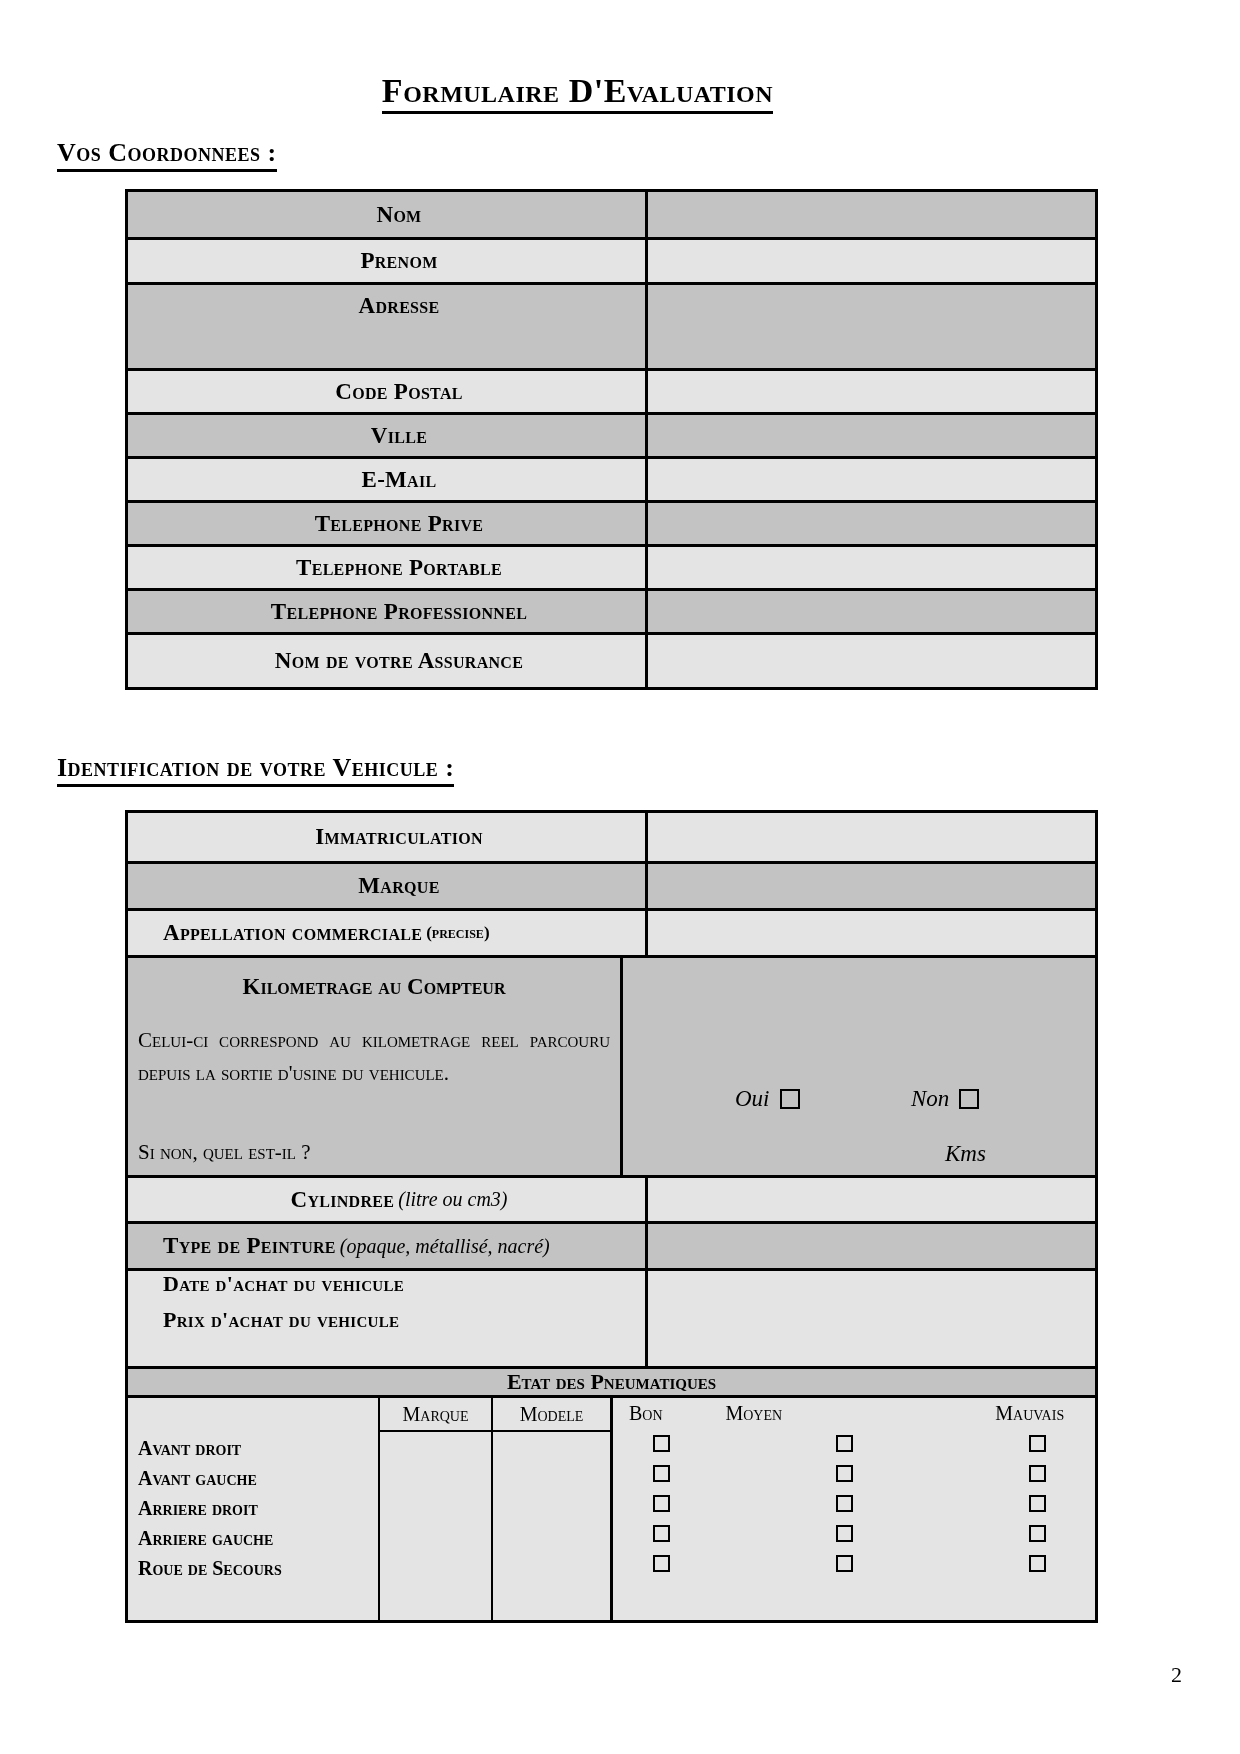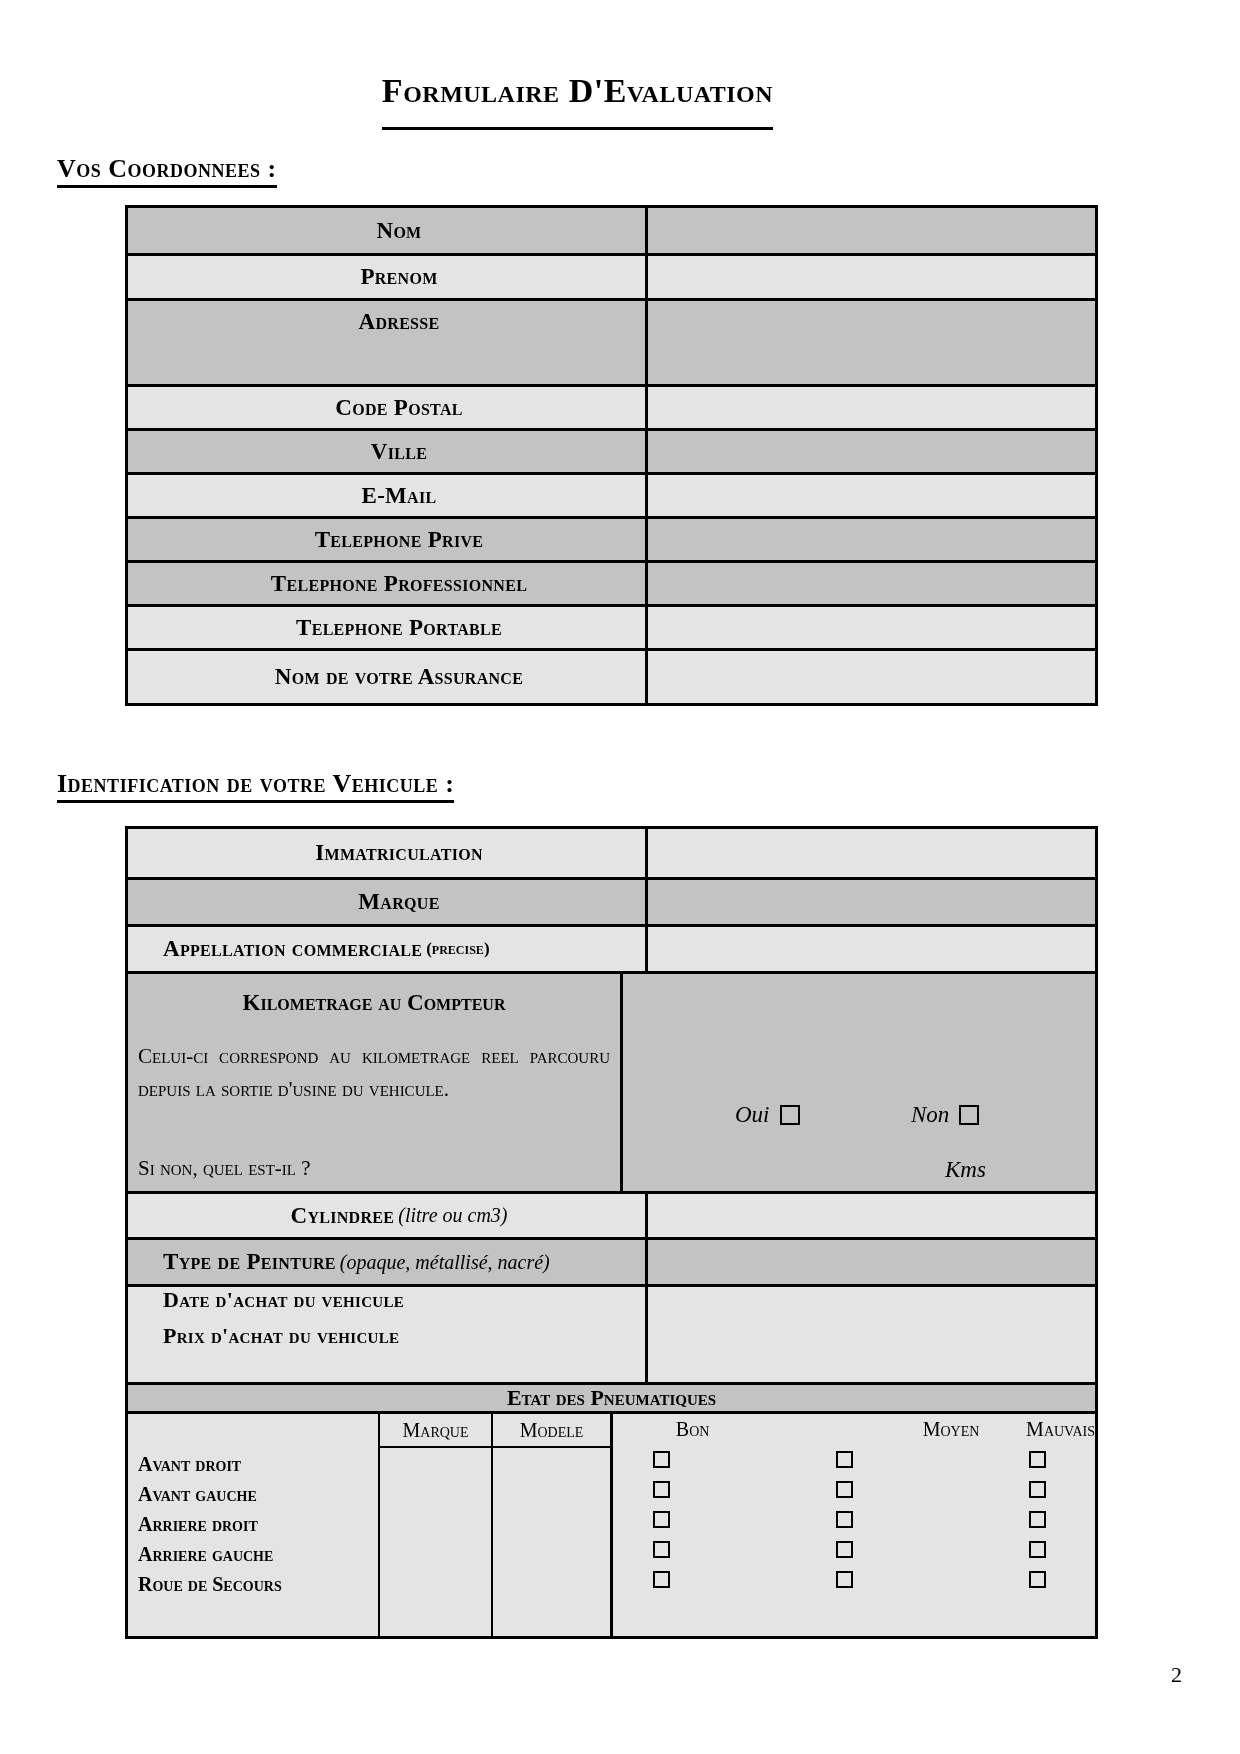--- a/index.html
+++ b/index.html
@@ -11,21 +11,21 @@
     color: #000;
     overflow: hidden;
   }
 
   
   .title-wrap { margin: 72px 0 0 57px; width: 1041px; text-align: center; }
   .doc-title {
     display: inline-block;
     font-size: 34px; font-weight: bold; letter-spacing: 0.5px;
     font-variant: small-caps;
-    border-bottom: 3px solid #000; padding-bottom: 17px;
+    border-bottom: 3px solid #000; padding-bottom: 1px;
   }
 
   
   .section-heading { margin-left: 57px; }
   .section-heading span {
     display: inline-block;
     font-size: 26px; font-weight: bold; letter-spacing: 0.5px;
     font-variant: small-caps;
     border-bottom: 3px solid #000; padding-bottom: 1px;
   }
@@ -107,22 +107,22 @@
     border-bottom: 2px solid #000;
     font-size: 20px; font-variant: small-caps;
   }
   .ratings {
     flex: 1;
     display: grid;
     grid-template-columns: 20% 56% 24%;
     grid-auto-rows: 30px;
   }
   .rating-head {
-    height: 34px; line-height: 30px; text-align: right;
-    font-size: 20px; font-variant: small-caps;
+    height: 34px; line-height: 30px; text-align: left;
+    font-size: 20px; font-variant: small-caps; margin-left: 16px;
   }
   .rating-cell { display: flex; align-items: center; justify-content: center; }
   .cb-sm {
     display: inline-block; width: 17px; height: 17px;
     border: 2px solid #000; background: transparent;
   }
 
   .page-number { position: absolute; top: 1662px; right: 58px; font-size: 22px; }
 </style>
 </head>
@@ -172,29 +172,29 @@
         <span class="lbl">E-Mail</span>
       </div>
     <div class="vcell"></div>
   </div>
   <div class="trow dark h44">
     <div class="lcell">
         <span class="lbl">Telephone Prive</span>
       </div>
     <div class="vcell"></div>
   </div>
+  <div class="trow light h44">
+    <div class="lcell">
+        <span class="lbl">Telephone Portable</span>
+      </div>
+    <div class="vcell"></div>
+  </div>
   <div class="trow dark h44">
     <div class="lcell">
         <span class="lbl">Telephone Professionnel</span>
-      </div>
-    <div class="vcell"></div>
-  </div>
-  <div class="trow light h44">
-    <div class="lcell">
-        <span class="lbl">Telephone Portable</span>
       </div>
     <div class="vcell"></div>
   </div>
   <div class="trow light h55">
     <div class="lcell">
         <span class="lbl">Nom de votre Assurance</span>
       </div>
     <div class="vcell"></div>
   </div>
 </div>

